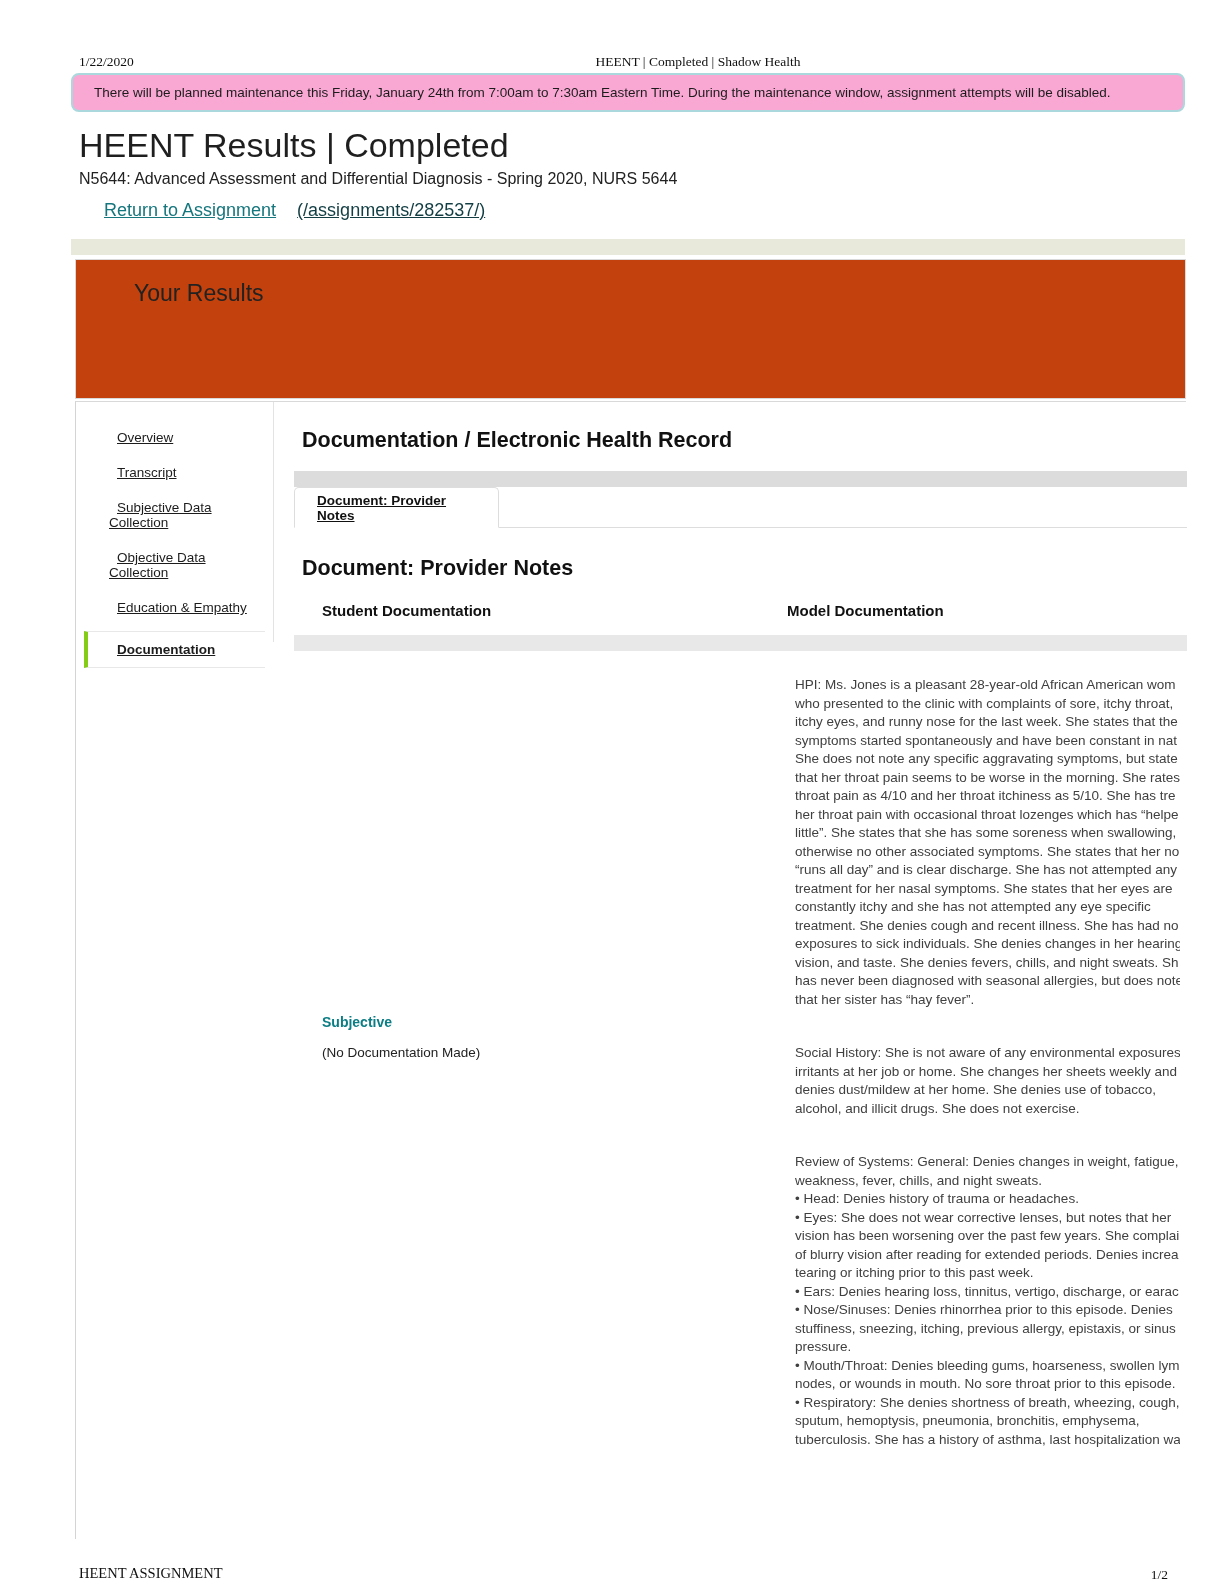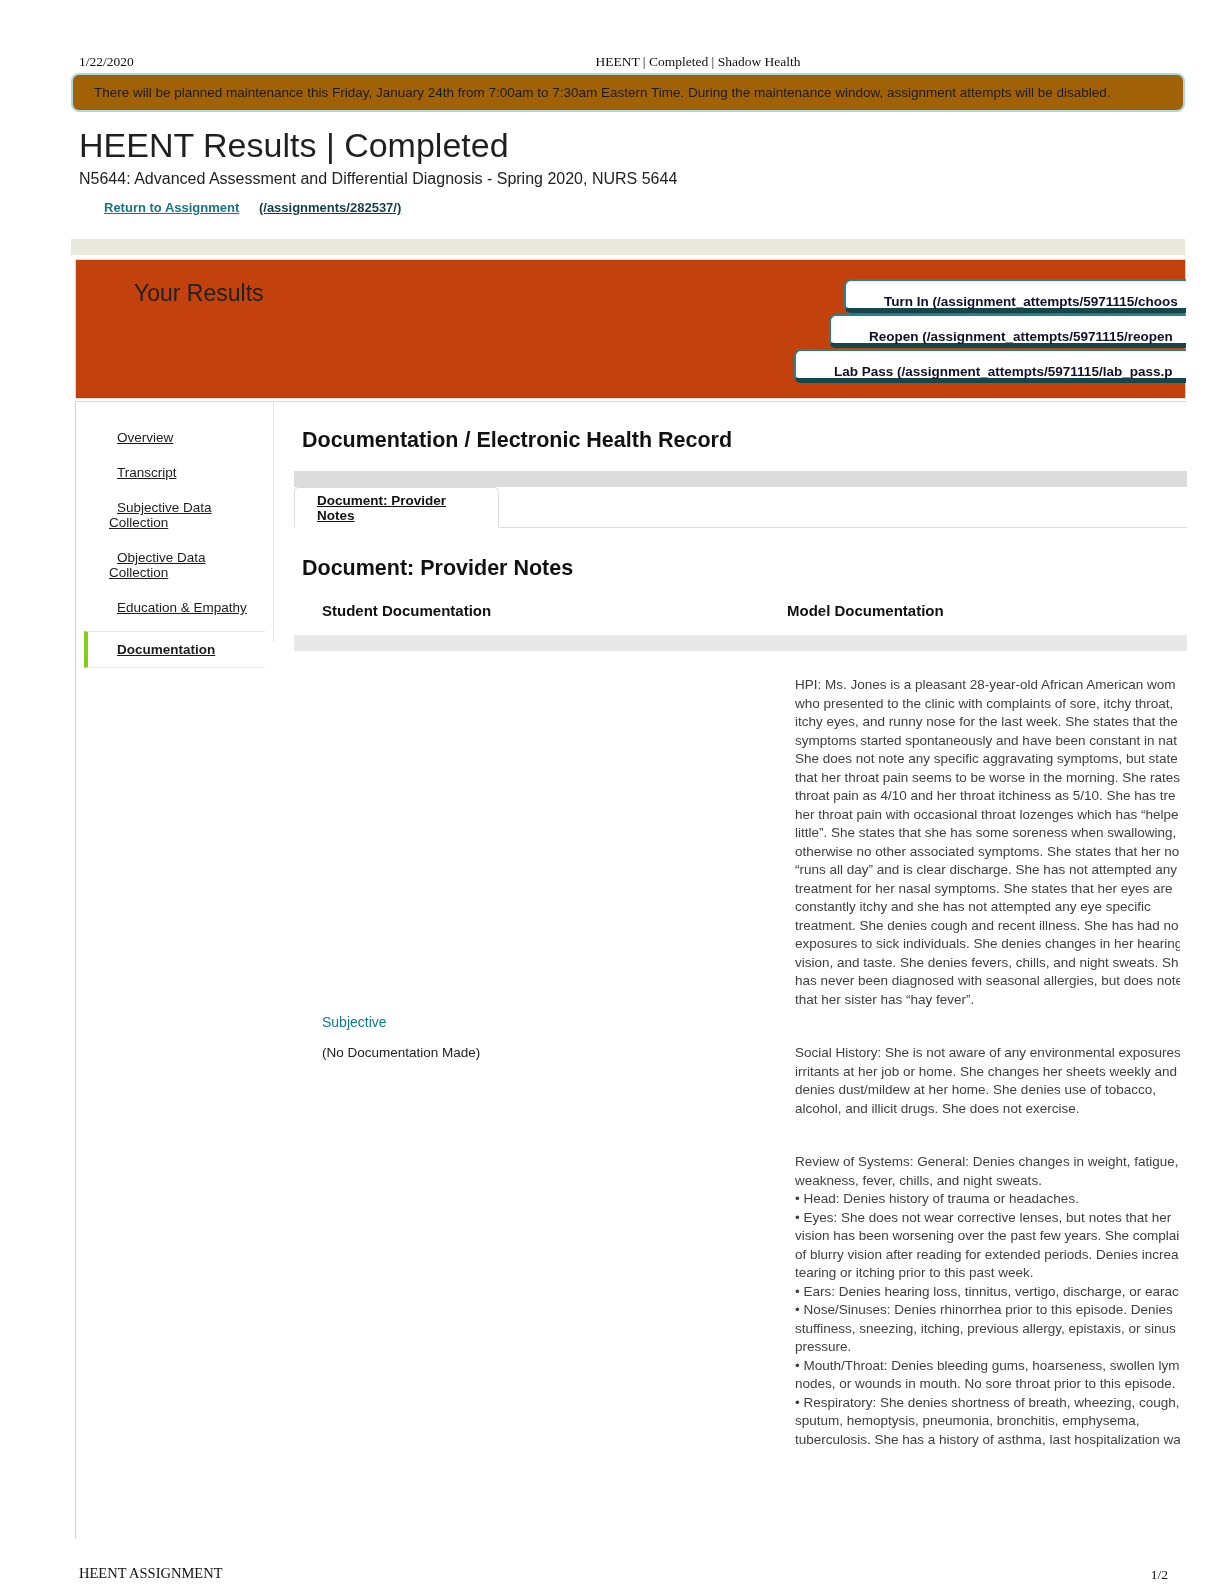--- a/index.html
+++ b/index.html
@@ -12,28 +12,28 @@
 
   
   .print-date { position:absolute; left:55px; top:30px; font-size:13.5px; color:#111; }
   .print-title { position:absolute; left:682px; top:30px; transform:translateX(-50%); font-size:13.5px; color:#111; white-space:nowrap; }
   .print-footer-left { position:absolute; left:55px; top:1541px; font-size:14.5px; color:#111; }
   .print-footer-right { position:absolute; left:1160px; top:1543px; transform:translateX(-100%); font-size:13.5px; color:#111; }
 
   
   .banner {
     position:absolute; left:55px; top:57px; width:1114px; height:39px;
-    border:2px solid #abd8dc; border-radius:8px; background:#a16207;
+    border:2px solid #abd8dc; border-radius:8px; background:#f9a8d4;
     display:flex; align-items:center; padding:0 13px; font-size:13.5px; color:#1c1c1c;
   }
 
   
   .page-title { position:absolute; left:55px; top:102px; font-size:34px; font-weight:500; color:#1f1f1f; }
   .page-subtitle { position:absolute; left:55px; top:146px; font-size:16px; color:#222; }
-  .return-link { position:absolute; left:72px; top:176px; font-size:13px; font-weight:bold; }
+  .return-link { position:absolute; left:72px; top:176px; font-size:18px; font-weight:normal; }
   .return-link .lnk { color:#15767d; text-decoration:underline; cursor:pointer; }
   .return-link .url { color:#123e43; text-decoration:underline; }
 
   .pale-hr { position:absolute; left:55px; top:223px; width:1114px; height:3px; background:#e9e9db; }
 
   
   .results-panel { position:absolute; left:59px; top:243px; width:1111px; height:140px; border:1px solid #d9d9d9; background:#c2410c; }
   .results-title { position:absolute; left:50px; top:12px; font-size:23px; color:#222; }
   .btn-clip { position:absolute; left:778px; top:261px; width:392px; height:110px; overflow:hidden; }
   .sh-btn {
@@ -69,21 +69,21 @@
     border:1px solid #dddddd; border-bottom:1px solid #fff; border-radius:5px 5px 0 0;
     display:flex; align-items:center; padding-left:14px; cursor:pointer;
   }
   .tab span { font-size:13.5px; font-weight:bold; color:#111; text-decoration:underline; }
   .doc-h2 { position:absolute; left:0px; top:146px; font-size:21.5px; font-weight:bold; color:#111; }
   .col-head { position:absolute; top:192px; font-size:15px; font-weight:bold; color:#111; }
   .col-head.student { left:20px; }
   .col-head.model { left:485px; }
   .hr2 { position:absolute; left:0px; top:233px; width:893px; height:1px; background:#e8e8e8; }
 
-  .student-section { position:absolute; left:20px; top:604px; font-size:14px; font-weight:normal; color:#0b7d84; }
+  .student-section { position:absolute; left:20px; top:604px; font-size:14px; font-weight:bold; color:#0b7d84; }
   .student-note { position:absolute; left:20px; top:635px; font-size:13.5px; color:#222; }
 
   .model-cell { position:absolute; left:485px; top:258px; width:401px; height:790px; overflow:hidden; }
   .model-par { white-space:pre; font-size:13.5px; line-height:18.5px; color:#404040; margin-bottom:19px; }
 </style>
 </head>
 <body>
 
 <div id="page">
 
@@ -99,25 +99,20 @@
   <div class="return-link">
     <span class="lnk">Return to Assignment</span>
     <span class="url">(/assignments/282537/)</span>
   </div>
 
   <div class="pale-hr"></div>
 
   <div class="results-panel">
     <div class="results-title">Your Results</div>
   </div>
-  <div class="btn-clip">
-      <div class="sh-btn sh-btn-0">Turn In (/assignment_attempts/5971115/choos</div>
-      <div class="sh-btn sh-btn-1">Reopen (/assignment_attempts/5971115/reopen</div>
-      <div class="sh-btn sh-btn-2">Lab Pass (/assignment_attempts/5971115/lab_pass.p</div>
-    </div>
 
   <div class="content-box">
 
     <div class="sidebar">
         <div class="nav-item"><span class="nav-link">Overview</span></div>
         <div class="nav-item"><span class="nav-link">Transcript</span></div>
         <div class="nav-item"><span class="nav-link">Subjective Data Collection</span></div>
         <div class="nav-item"><span class="nav-link">Objective Data Collection</span></div>
         <div class="nav-item"><span class="nav-link">Education &amp; Empathy</span></div>
         <div class="nav-item active"><span class="nav-link">Documentation</span></div>

